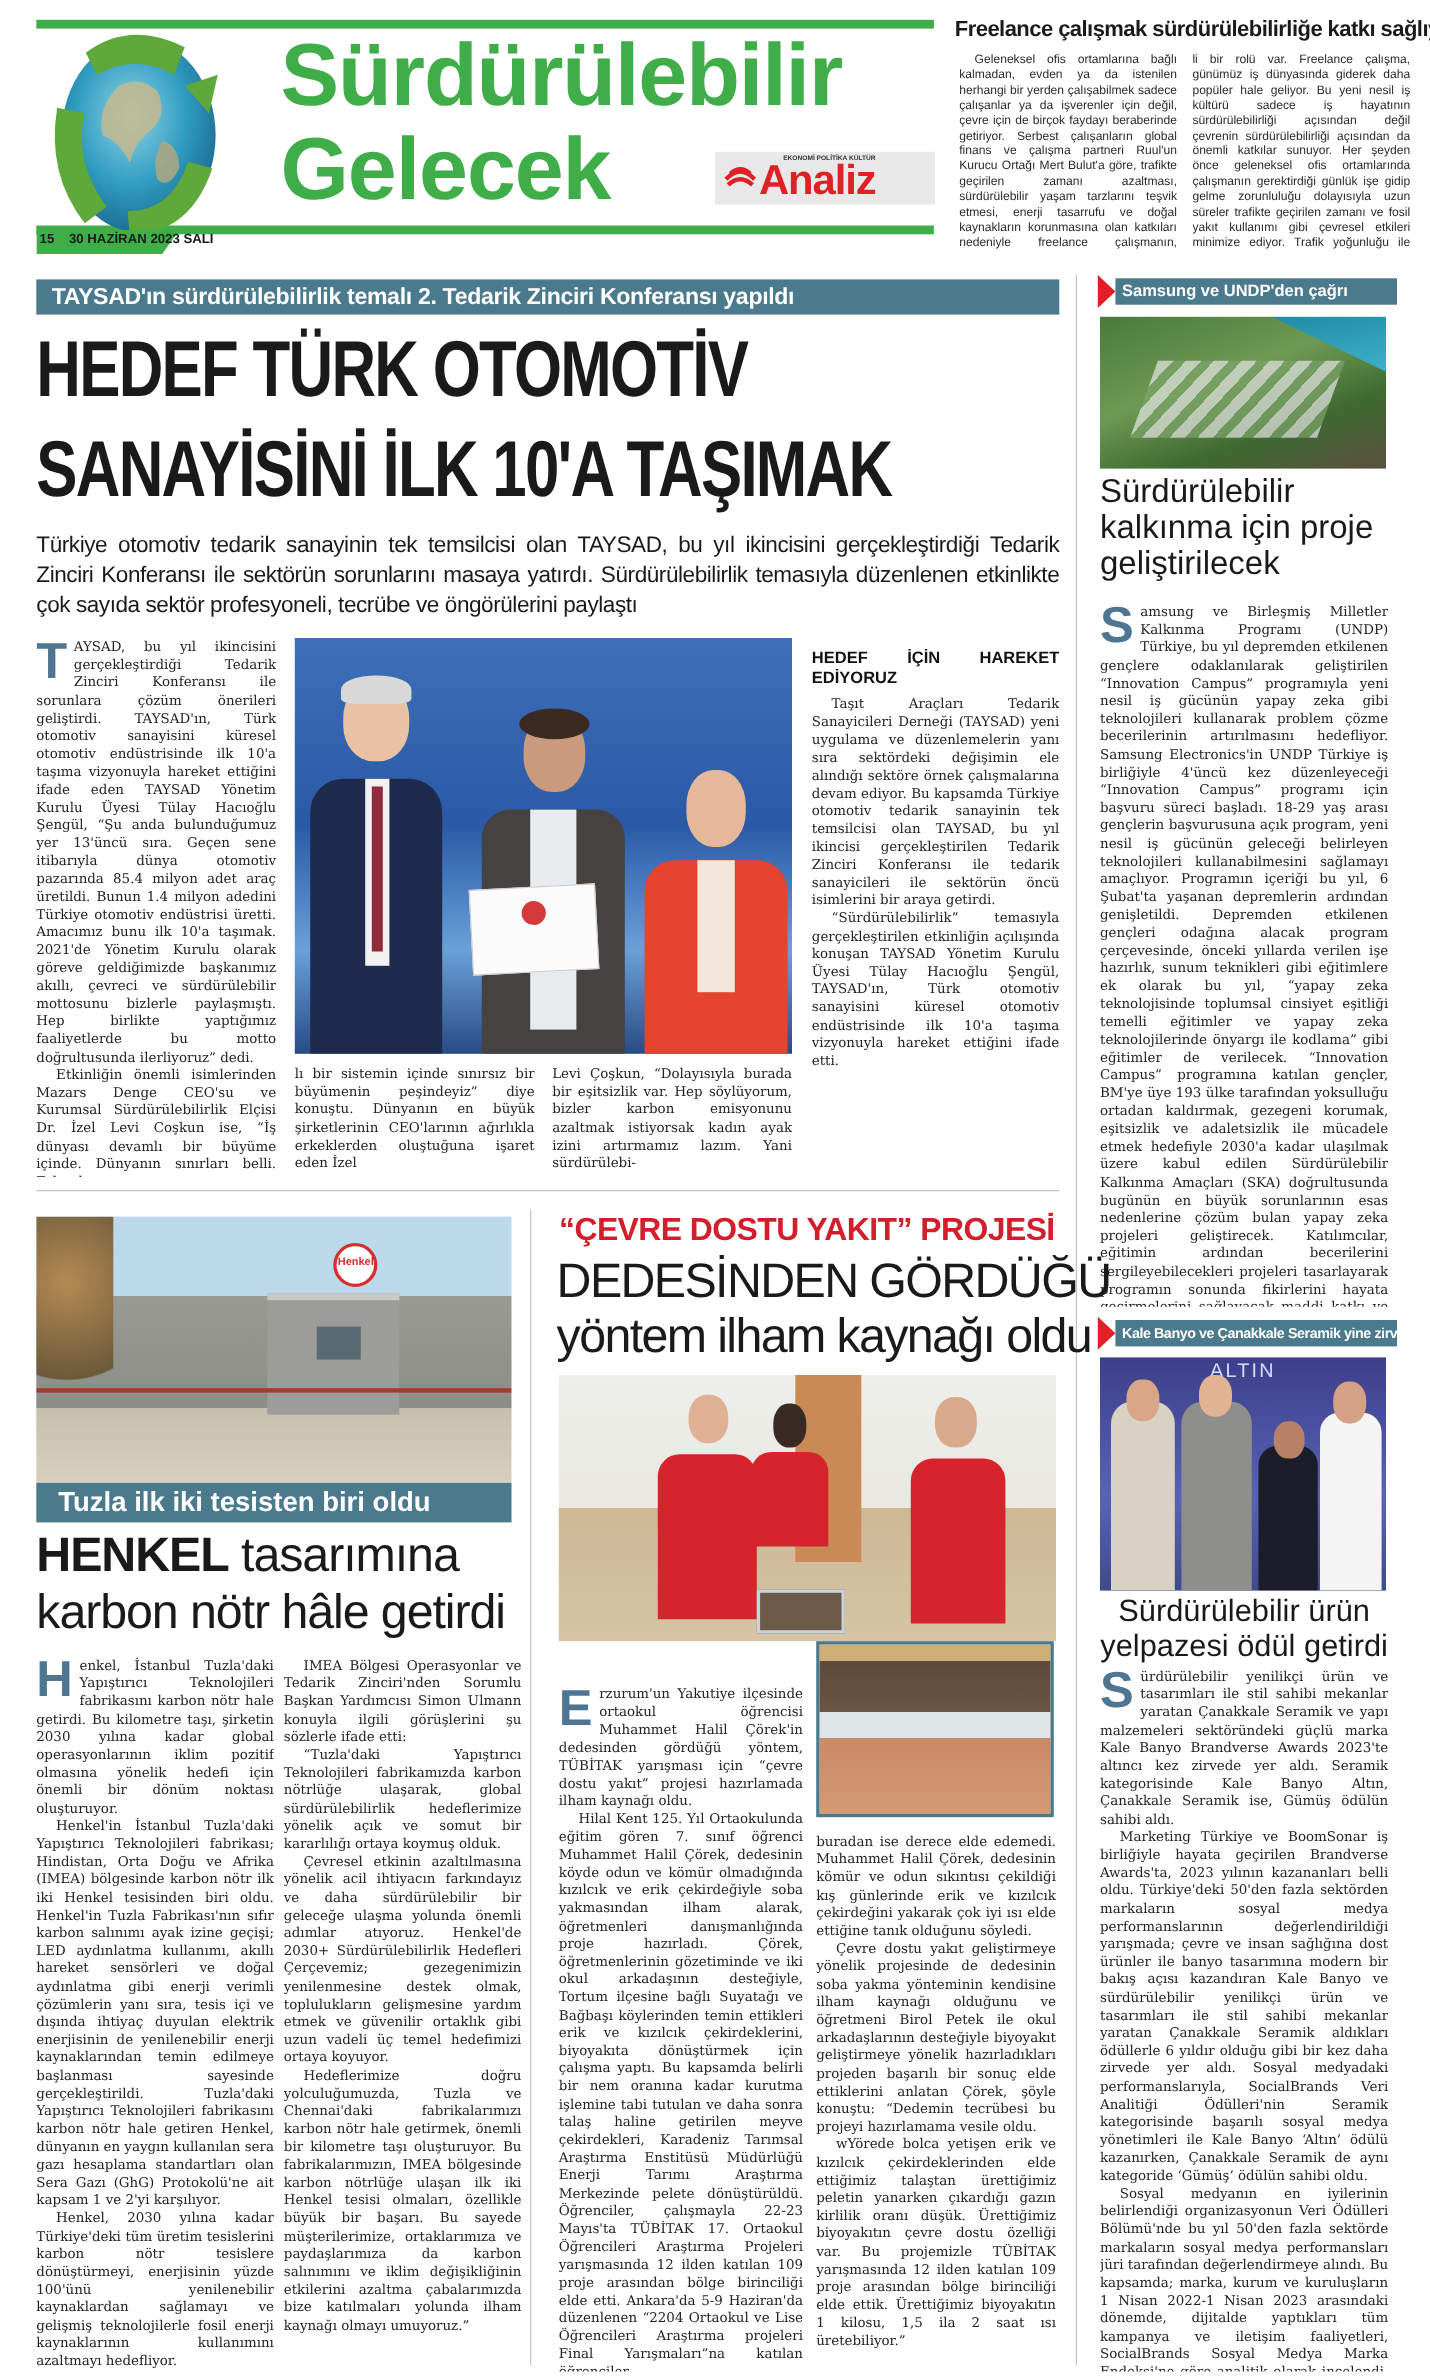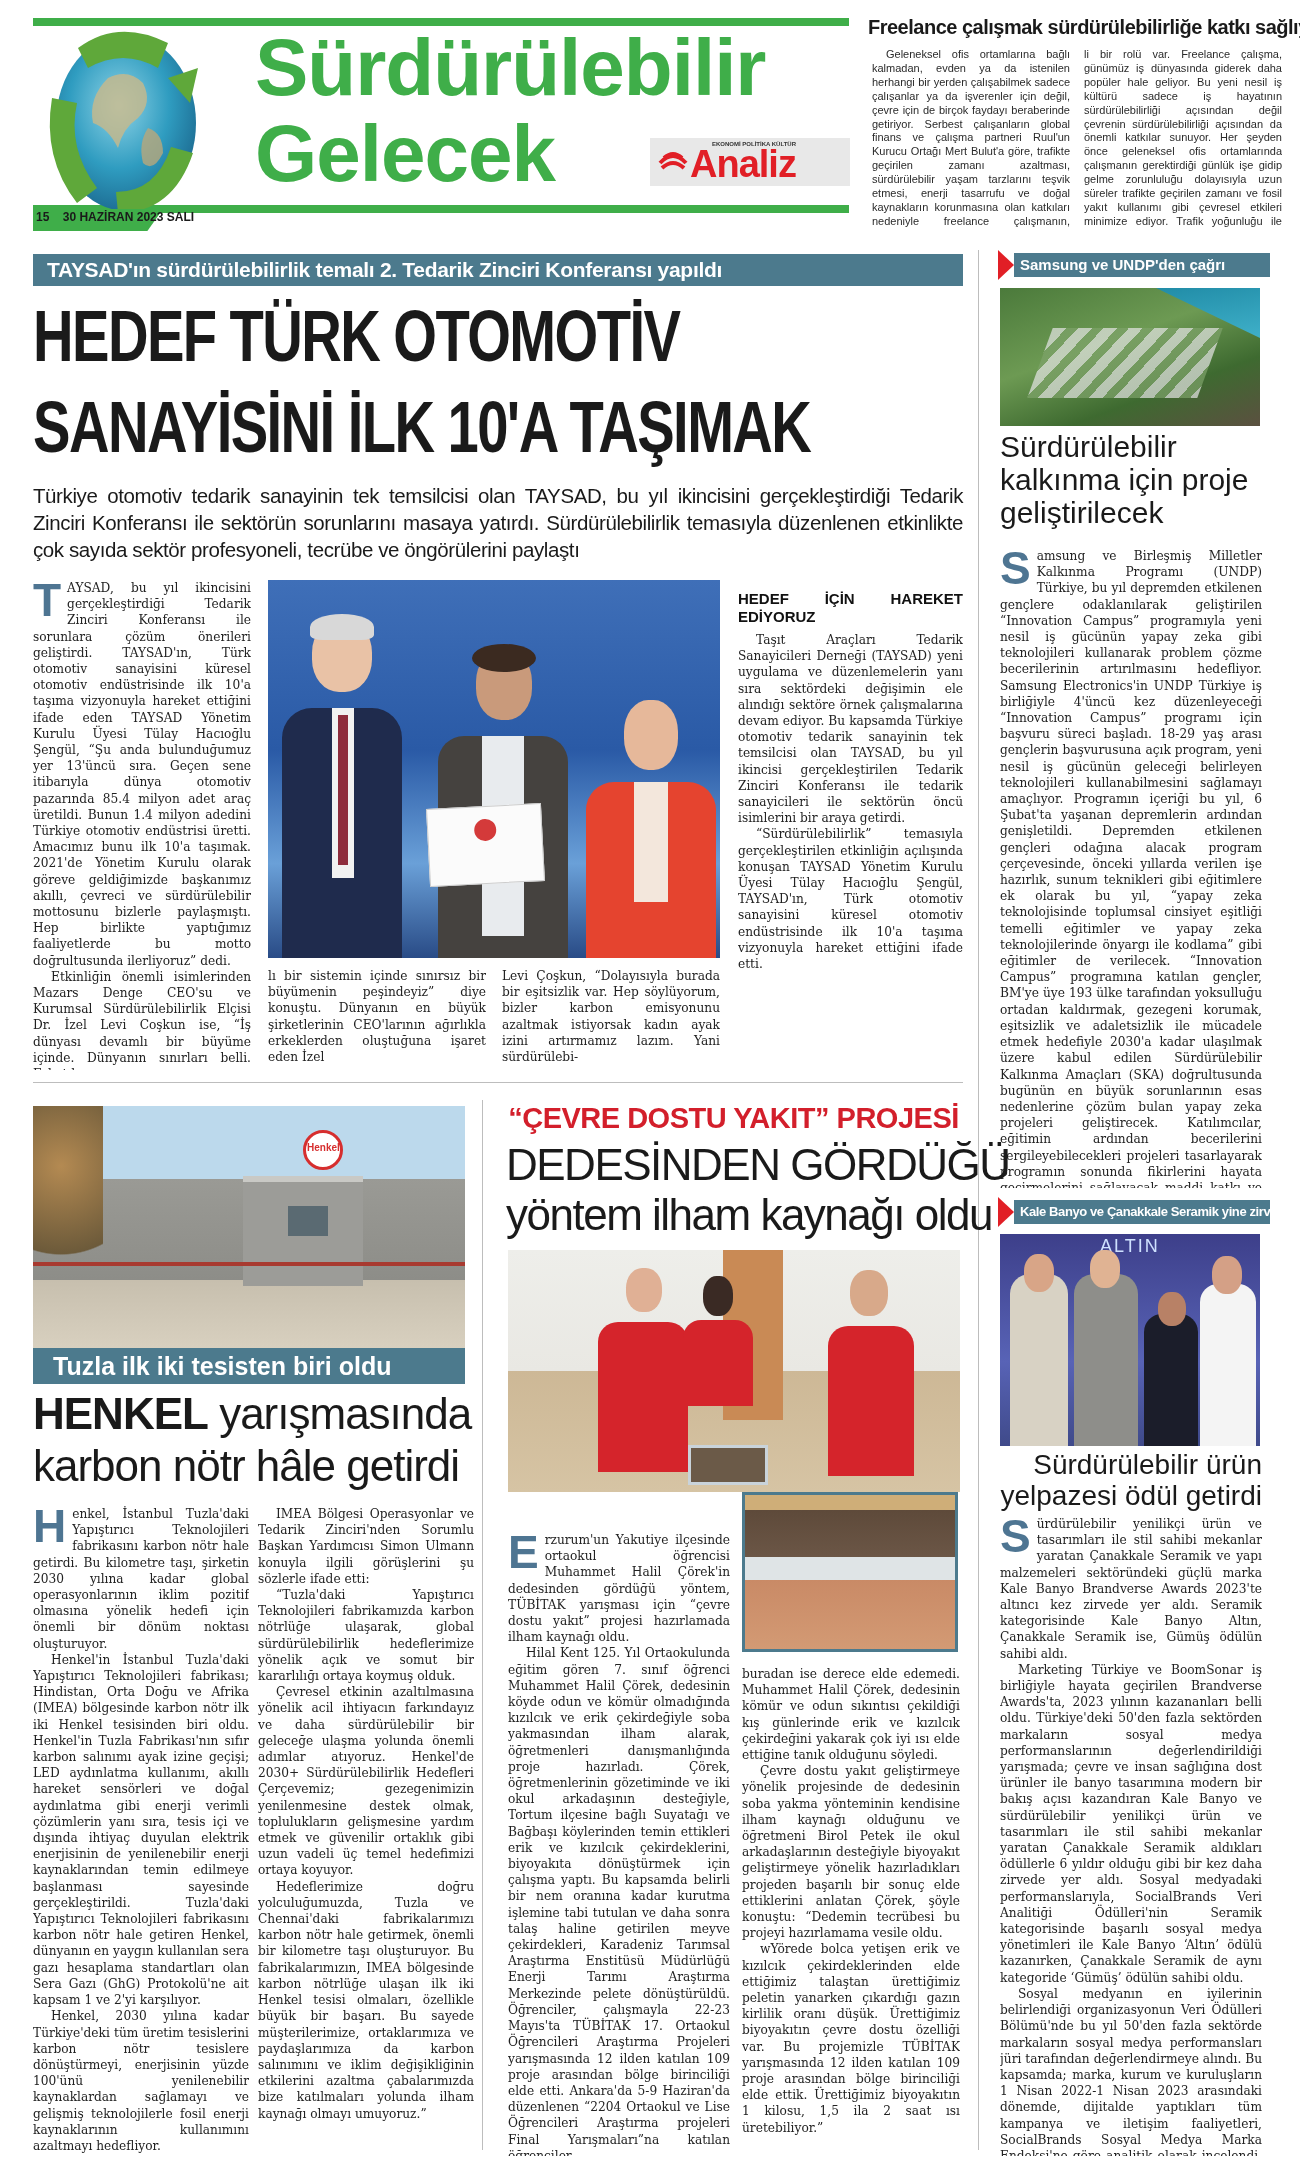--- a/index.html
+++ b/index.html
@@ -157,40 +157,40 @@
   <div class="abs" style="left:10px; top:40px; width:58px; height:172px; background:#d8d2c4; border-radius:20px 20px 0 0;"></div>
   <div class="abs" style="left:24px; top:20px; width:30px; height:38px; border-radius:45%; background:#d8a587;"></div>
   <div class="abs" style="left:74px; top:40px; width:64px; height:172px; background:#8e8e8a; border-radius:20px 20px 0 0;"></div>
   <div class="abs" style="left:90px; top:16px; width:30px; height:38px; border-radius:45%; background:#e0b393;"></div>
   <div class="abs" style="left:144px; top:80px; width:54px; height:132px; background:#1b1d2a; border-radius:18px 18px 0 0;"></div>
   <div class="abs" style="left:158px; top:58px; width:28px; height:34px; border-radius:45%; background:#b88166;"></div>
   <div class="abs" style="left:200px; top:50px; width:56px; height:162px; background:#f4f4f4; border-radius:18px 18px 0 0;"></div>
   <div class="abs" style="left:212px; top:22px; width:30px; height:38px; border-radius:45%; background:#d4a086;"></div>
 </div>
 
-<div class="side-head" style="left:1000px; top:1450px; width:262px; font-size:28px; text-align:right;">Sürdürülebilir ürün yelpazesi ödül getirdi</div>
+<div class="side-head" style="left:1000px; top:1450px; width:262px; font-size:28px; text-align:center;">Sürdürülebilir ürün yelpazesi ödül getirdi</div>
 
 <div class="col serif-body" style="left:1000px; top:1516px; width:262px; height:640px;">
   <p class="first"><span class="dropcap">S</span><span>ürdürülebilir yenilikçi ürün ve tasarımları ile stil sahibi mekanlar yaratan Çanakkale Seramik ve yapı malzemeleri sektöründeki güçlü marka Kale Banyo Brandverse Awards 2023'te altıncı kez zirvede yer aldı. Seramik kategorisinde Kale Banyo Altın, Çanakkale Seramik ise, Gümüş ödülün sahibi aldı.</span></p>
   <p>Marketing Türkiye ve BoomSonar iş birliğiyle hayata geçirilen Brandverse Awards'ta, 2023 yılının kazananları belli oldu. Türkiye'deki 50'den fazla sektörden markaların sosyal medya performanslarının değerlendirildiği yarışmada; çevre ve insan sağlığına dost ürünler ile banyo tasarımına modern bir bakış açısı kazandıran Kale Banyo ve sürdürülebilir yenilikçi ürün ve tasarımları ile stil sahibi mekanlar yaratan Çanakkale Seramik aldıkları ödüllerle 6 yıldır olduğu gibi bir kez daha zirvede yer aldı. Sosyal medyadaki performanslarıyla, SocialBrands Veri Analitiği Ödülleri'nin Seramik kategorisinde başarılı sosyal medya yönetimleri ile Kale Banyo ‘Altın’ ödülü kazanırken, Çanakkale Seramik de aynı kategoride ‘Gümüş’ ödülün sahibi oldu.</p>
   <p>Sosyal medyanın en iyilerinin belirlendiği organizasyonun Veri Ödülleri Bölümü'nde bu yıl 50'den fazla sektörde markaların sosyal medya performansları jüri tarafından değerlendirmeye alındı. Bu kapsamda; marka, kurum ve kuruluşların 1 Nisan 2022-1 Nisan 2023 arasındaki dönemde, dijitalde yaptıkları tüm kampanya ve iletişim faaliyetleri, SocialBrands Sosyal Medya Marka Endeksi'ne göre analitik olarak incelendi. Deloitte Türkiye'nin uzmanlığı ile yapılan titiz değerlendirme sürecinin ardından, kategorilerinin en başarılı markaları belirlendi.</p>
 </div>
 
 <div class="photo" style="left:33px; top:1106px; width:432px; height:242px; background:linear-gradient(180deg,#bcd9ec 0%,#bcd9ec 30%,#9a9a95 30%,#8d8d88 72%,#c7bfae 72%,#d8d0bf 100%);">
   <div class="abs" style="left:0; top:0; width:70px; height:200px; background:radial-gradient(circle at 40% 30%,#b48a52,#6c5a3a 60%,transparent 61%);"></div>
   <div class="abs" style="left:210px; top:70px; width:120px; height:110px; background:#9c9c98; border-top:6px solid #c9c9c5;"></div>
   <div class="abs" style="left:255px; top:100px; width:40px; height:30px; background:#5a6a72;"></div>
   <div class="abs" style="left:270px; top:24px; width:40px; height:40px; border-radius:50%; background:#fff; border:3px solid #d62e2e;"></div>
   <div class="abs sans" style="left:274px; top:36px; font-size:10px; font-weight:700; color:#d62e2e;">Henkel</div>
   <div class="abs" style="left:0; top:156px; width:432px; height:4px; background:#a83a30;"></div>
 </div>
 <div class="kicker" style="left:33px; top:1348px; width:432px; height:36px; font-size:25px; line-height:36px; padding-left:20px;">Tuzla ilk iki tesisten biri oldu</div>
 <div class="abs sans" style="left:33px; top:1388px; font-size:44px; line-height:52px; white-space:nowrap; color:#1a1a1a; letter-spacing:-1px;">
   <span style="font-weight:900;">HENKEL</span>
-  <span>yarışmasında</span>
+  <span>tasarımına</span>
 </div>
 <div class="abs sans" style="left:33px; top:1440px; font-size:44px; line-height:52px; white-space:nowrap; color:#1a1a1a; letter-spacing:-1px;">karbon nötr hâle getirdi</div>
 
 <div class="col serif-body" style="left:33px; top:1506px; width:216px; height:650px;">
   <p class="first"><span class="dropcap">H</span><span>enkel, İstanbul Tuzla'daki Yapıştırıcı Teknolojileri fabrikasını karbon nötr hale getirdi. Bu kilometre taşı, şirketin 2030 yılına kadar global operasyonlarının iklim pozitif olmasına yönelik hedefi için önemli bir dönüm noktası oluşturuyor.</span></p>
   <p>Henkel'in İstanbul Tuzla'daki Yapıştırıcı Teknolojileri fabrikası; Hindistan, Orta Doğu ve Afrika (IMEA) bölgesinde karbon nötr ilk iki Henkel tesisinden biri oldu. Henkel'in Tuzla Fabrikası'nın sıfır karbon salınımı ayak izine geçişi; LED aydınlatma kullanımı, akıllı hareket sensörleri ve doğal aydınlatma gibi enerji verimli çözümlerin yanı sıra, tesis içi ve dışında ihtiyaç duyulan elektrik enerjisinin de yenilenebilir enerji kaynaklarından temin edilmeye başlanması sayesinde gerçekleştirildi. Tuzla'daki Yapıştırıcı Teknolojileri fabrikasını karbon nötr hale getiren Henkel, dünyanın en yaygın kullanılan sera gazı hesaplama standartları olan Sera Gazı (GhG) Protokolü'ne ait kapsam 1 ve 2'yi karşılıyor.</p>
   <p>Henkel, 2030 yılına kadar Türkiye'deki tüm üretim tesislerini karbon nötr tesislere dönüştürmeyi, enerjisinin yüzde 100'ünü yenilenebilir kaynaklardan sağlamayı ve gelişmiş teknolojilerle fosil enerji kaynaklarının kullanımını azaltmayı hedefliyor.</p>
 </div>
 <div class="col serif-body" style="left:258px; top:1506px; width:216px; height:650px;">
   <p>IMEA Bölgesi Operasyonlar ve Tedarik Zinciri'nden Sorumlu Başkan Yardımcısı Simon Ulmann konuyla ilgili görüşlerini şu sözlerle ifade etti:</p>

